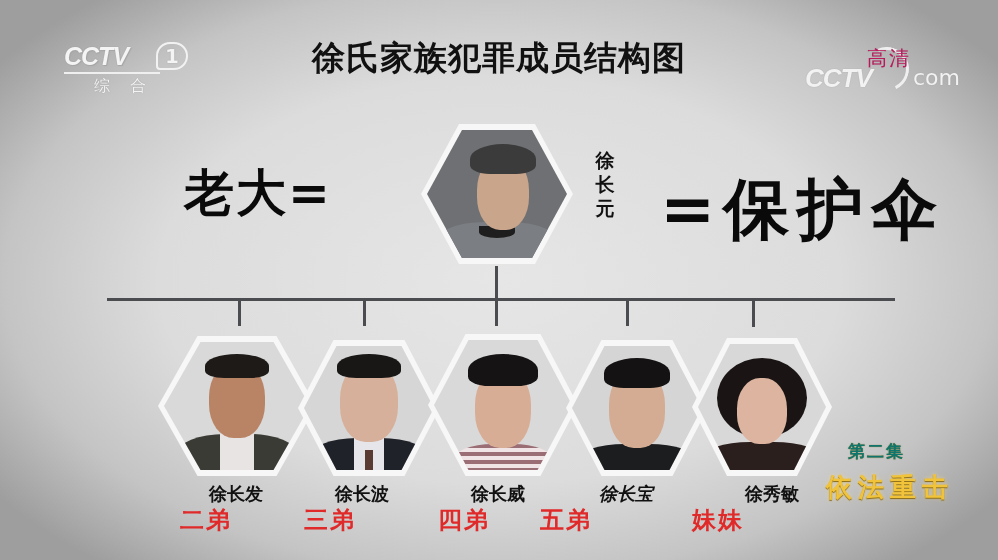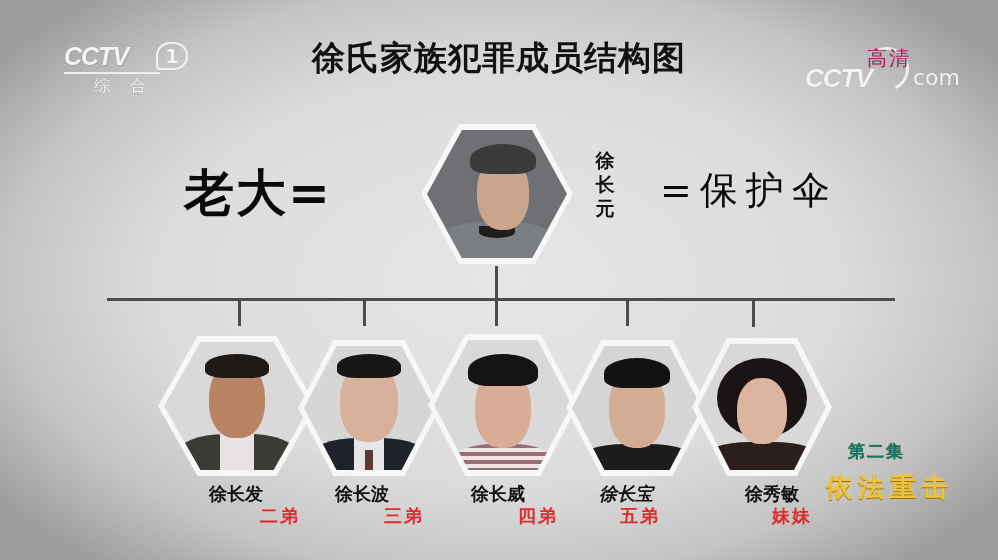--- a/index.html
+++ b/index.html
@@ -53,21 +53,21 @@
     text-shadow: 0 0 1px #9a9a9a;
   }
 
   
   .title {
     left: 0; width: 998px; top: 36px; text-align: center;
     font-size: 33px; font-weight: bold; color: #111; letter-spacing: 1px;
   }
 
   .laoda { left: 184px; top: 160px; font-size: 50px; font-weight: bold; color: #0a0a0a; letter-spacing: 2px; }
-  .umbrella { left: 660px; top: 165px; font-size: 38px; font-weight: normal; color: #0a0a0a; letter-spacing: 8px; }
+  .umbrella { left: 660px; top: 165px; font-size: 66px; font-weight: bold; color: #0a0a0a; letter-spacing: 8px; }
   .leader-name {
     left: 593px; top: 148px; width: 24px; font-size: 19px; font-weight: bold; color: #111;
     line-height: 24px; text-align: center;
   }
 
   
   .hex-wrap { position: absolute; }
   .hex-outer {
     position: absolute; inset: 0;
     clip-path: polygon(25% 0%, 75% 0%, 100% 50%, 75% 100%, 25% 100%, 0% 50%);
@@ -90,22 +90,22 @@
 
   
   .hline { left: 107px; top: 298px; width: 788px; height: 3px; background: #4a4c50; }
   .vline { width: 3px; background: #4a4c50; }
 
   .member-name {
     position: absolute; width: 120px; text-align: center;
     font-size: 18px; font-weight: bold; color: #111;
   }
   .member-rel {
-    position: absolute; width: 120px; text-align: right;
-    font-size: 18px; font-weight: bold; color: #e02a2a; letter-spacing: 2px;
+    position: absolute; width: 120px; text-align: left;
+    font-size: 24px; font-weight: bold; color: #e02a2a; letter-spacing: 2px;
   }
 
   .episode {
     left: 848px; top: 440px; font-size: 17px; font-weight: bold; color: #0f766e;
     letter-spacing: 2px; text-shadow: 0 0 1px #8a6a10;
   }
   .episode-title {
     left: 826px; top: 470px; font-size: 26px; font-weight: bold; color: #f0c33a;
     letter-spacing: 6px; text-shadow: 0 1px 1px #8a6a10, 0 0 4px rgba(255,220,120,.6);
   }

